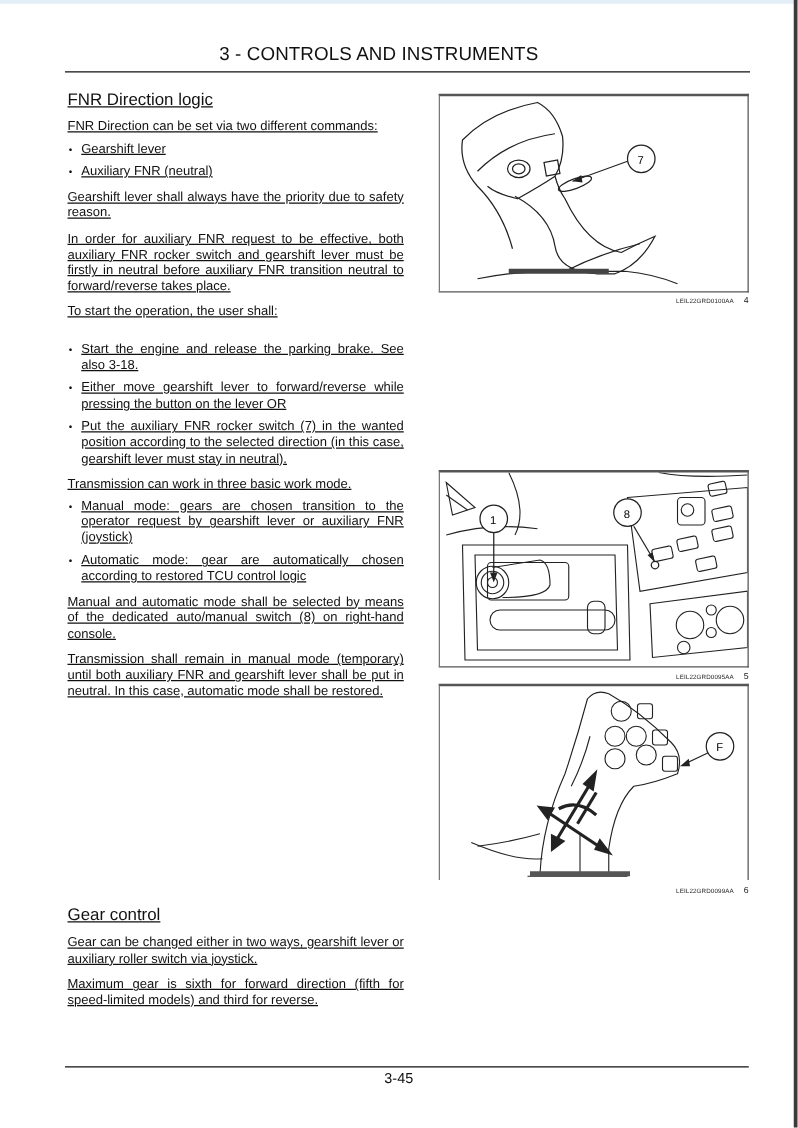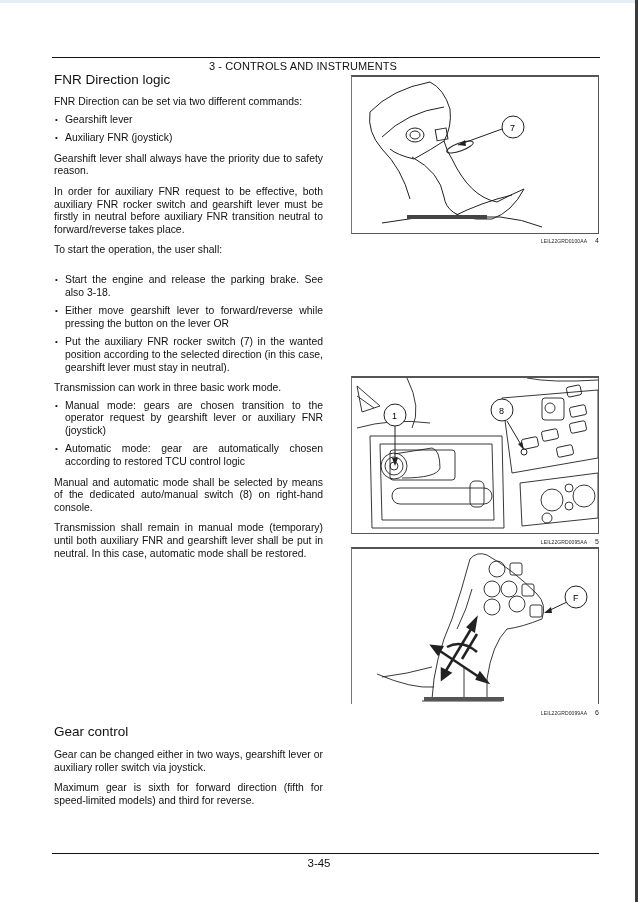--- a/index.html
+++ b/index.html
@@ -2,27 +2,27 @@
 <html><head>
 <meta charset="utf-8">
 <style>
   html, body { margin: 0; padding: 0; }
   body {
     width: 638px; height: 902px; position: relative; overflow: hidden;
     background: #ffffff; font-family: "Liberation Sans", sans-serif; color: #111;
   }
   .top-strip { position: absolute; left: 0; top: 0; width: 638px; height: 3px; background: #e4eef7; }
   .right-edge { position: absolute; left: 635px; top: 0; width: 3px; height: 902px; background: #3a3a3a; }
-  .running-head { position: absolute; left: 0; width: 606px; top: 35px; text-align: center; font-size: 11px; letter-spacing: 0.1px; margin-top: 25px; }
+  .running-head { position: absolute; left: 0; width: 606px; top: 35px; text-align: center; font-size: 15px; letter-spacing: 0.1px; }
   .rule { position: absolute; left: 52px; width: 548px; height: 1px; background: #111; }
   .rule.top { top: 57px; }
   .rule.bottom { top: 853px; left: 52px; width: 547px; }
   .folio { position: absolute; left: 0; width: 638px; top: 857px; text-align: center; font-size: 11.5px; }
 
-  .col { position: absolute; left: 54px; width: 269px; font-size: 10.4px; line-height: 12.6px; }
+  .col { position: absolute; left: 54px; width: 269px; font-size: 10.4px; line-height: 12.6px; text-decoration: underline; }
   .col p { margin: 0 0 8px 0; text-align: justify; }
   .col h2 { margin: 0; font-weight: normal; font-size: 13.5px; line-height: 16px; }
   .col ul { list-style: none; margin: 0 0 8px 0; padding: 0; }
   .col li { position: relative; padding-left: 11px; margin: 0 0 6px 0; text-align: justify; }
   .col li::before { content: "\2022"; position: absolute; left: 1px; top: 0; font-size: 8px; }
 
   .fig { position: absolute; left: 351px; width: 248px; box-sizing: border-box;
          border-left: 1px solid #777; border-right: 1px solid #555; border-top: 2px solid #555; }
   .fig.closed { border-bottom: 1px solid #555; }
   .fig svg { display: block; }
@@ -38,21 +38,21 @@
 <div class="right-edge"></div>
 
 <div class="running-head">3 - CONTROLS AND INSTRUMENTS</div>
 <div class="rule top"></div>
 
 <div class="col" style="top:72px;">
   <h2 style="margin-bottom:8px;">FNR Direction logic</h2>
   <p style="margin-bottom:5px;">FNR Direction can be set via two different commands:</p>
   <ul>
     <li>Gearshift lever</li>
-    <li>Auxiliary FNR (joystick)</li>
+    <li>Auxiliary FNR (neutral)</li>
   </ul>
   <p>Gearshift lever shall always have the priority due to safety reason.</p>
   <p>In order for auxiliary FNR request to be effective, both auxiliary FNR rocker switch and gearshift lever must be firstly in neutral before auxiliary FNR transition neutral to forward/reverse takes place.</p>
   <p style="margin-bottom:17px;">To start the operation, the user shall:</p>
   <ul>
     <li>Start the engine and release the parking brake.  See also 3-18.</li>
     <li>Either move gearshift lever to forward/reverse while pressing the button on the lever OR</li>
     <li>Put the auxiliary FNR rocker switch (7) in the wanted position according to the selected direction (in this case, gearshift lever must stay in neutral).</li>
   </ul>
   <p style="margin-bottom:5px;">Transmission can work in three basic work mode.</p>

